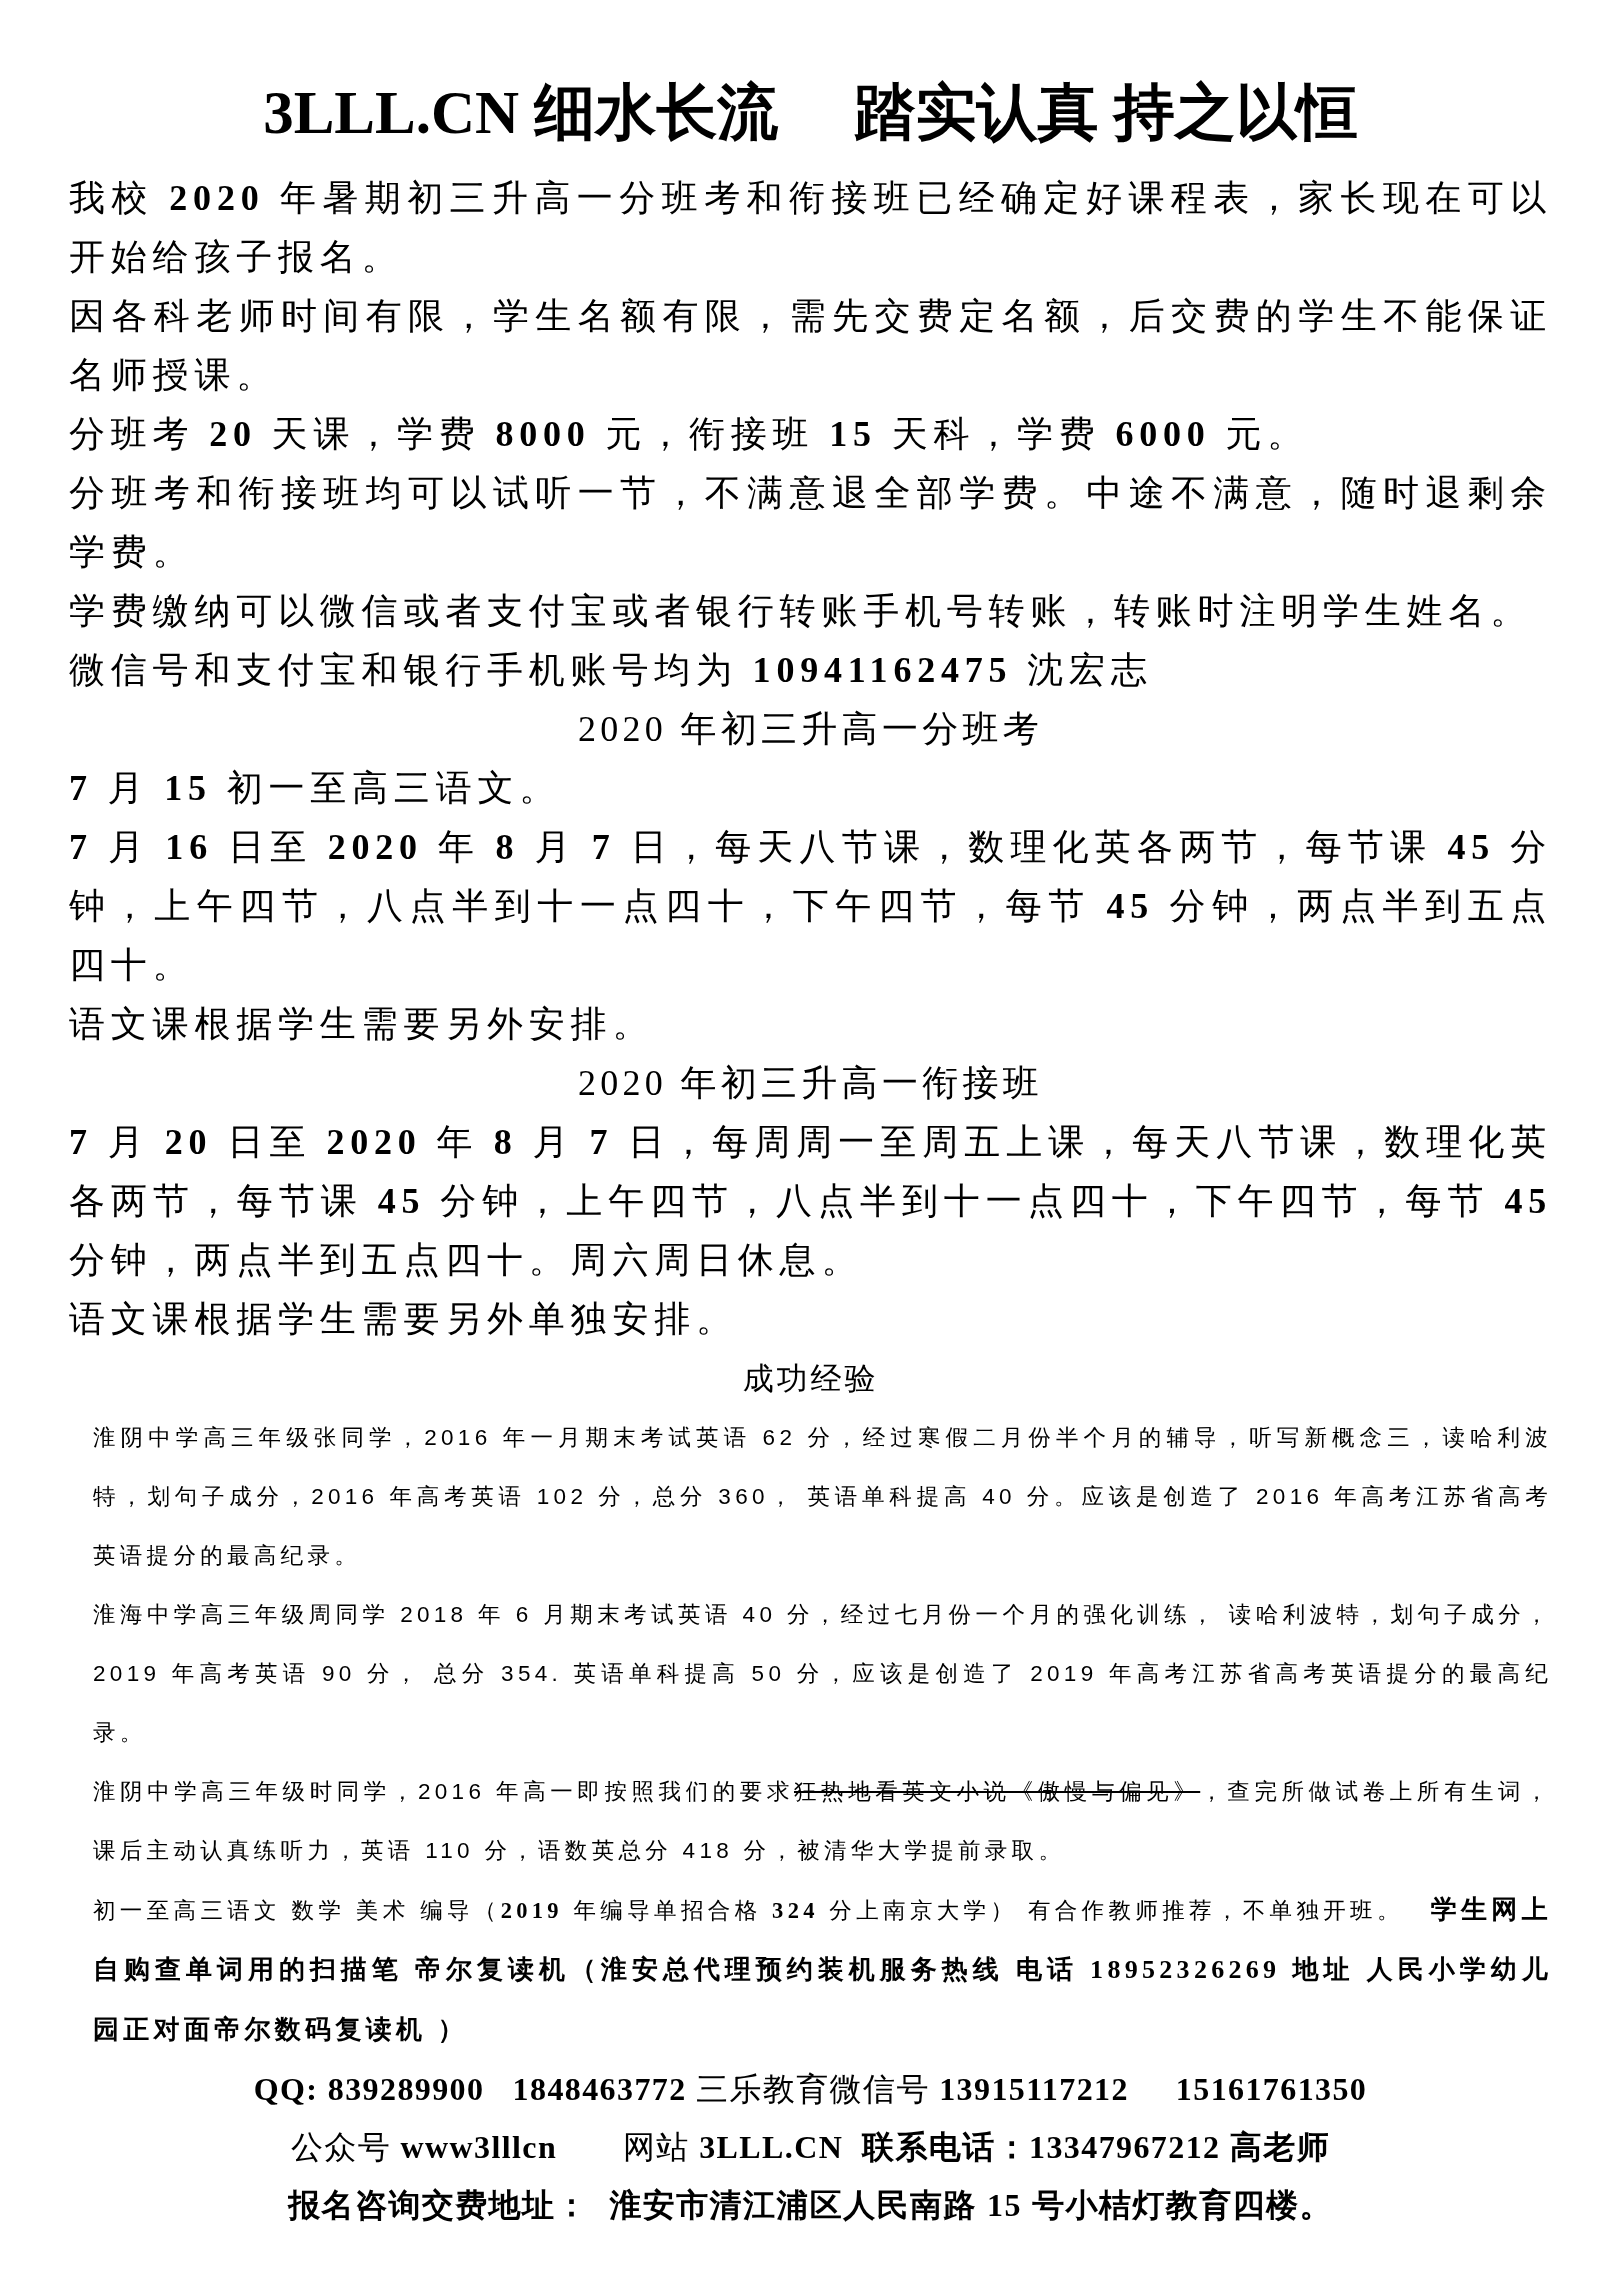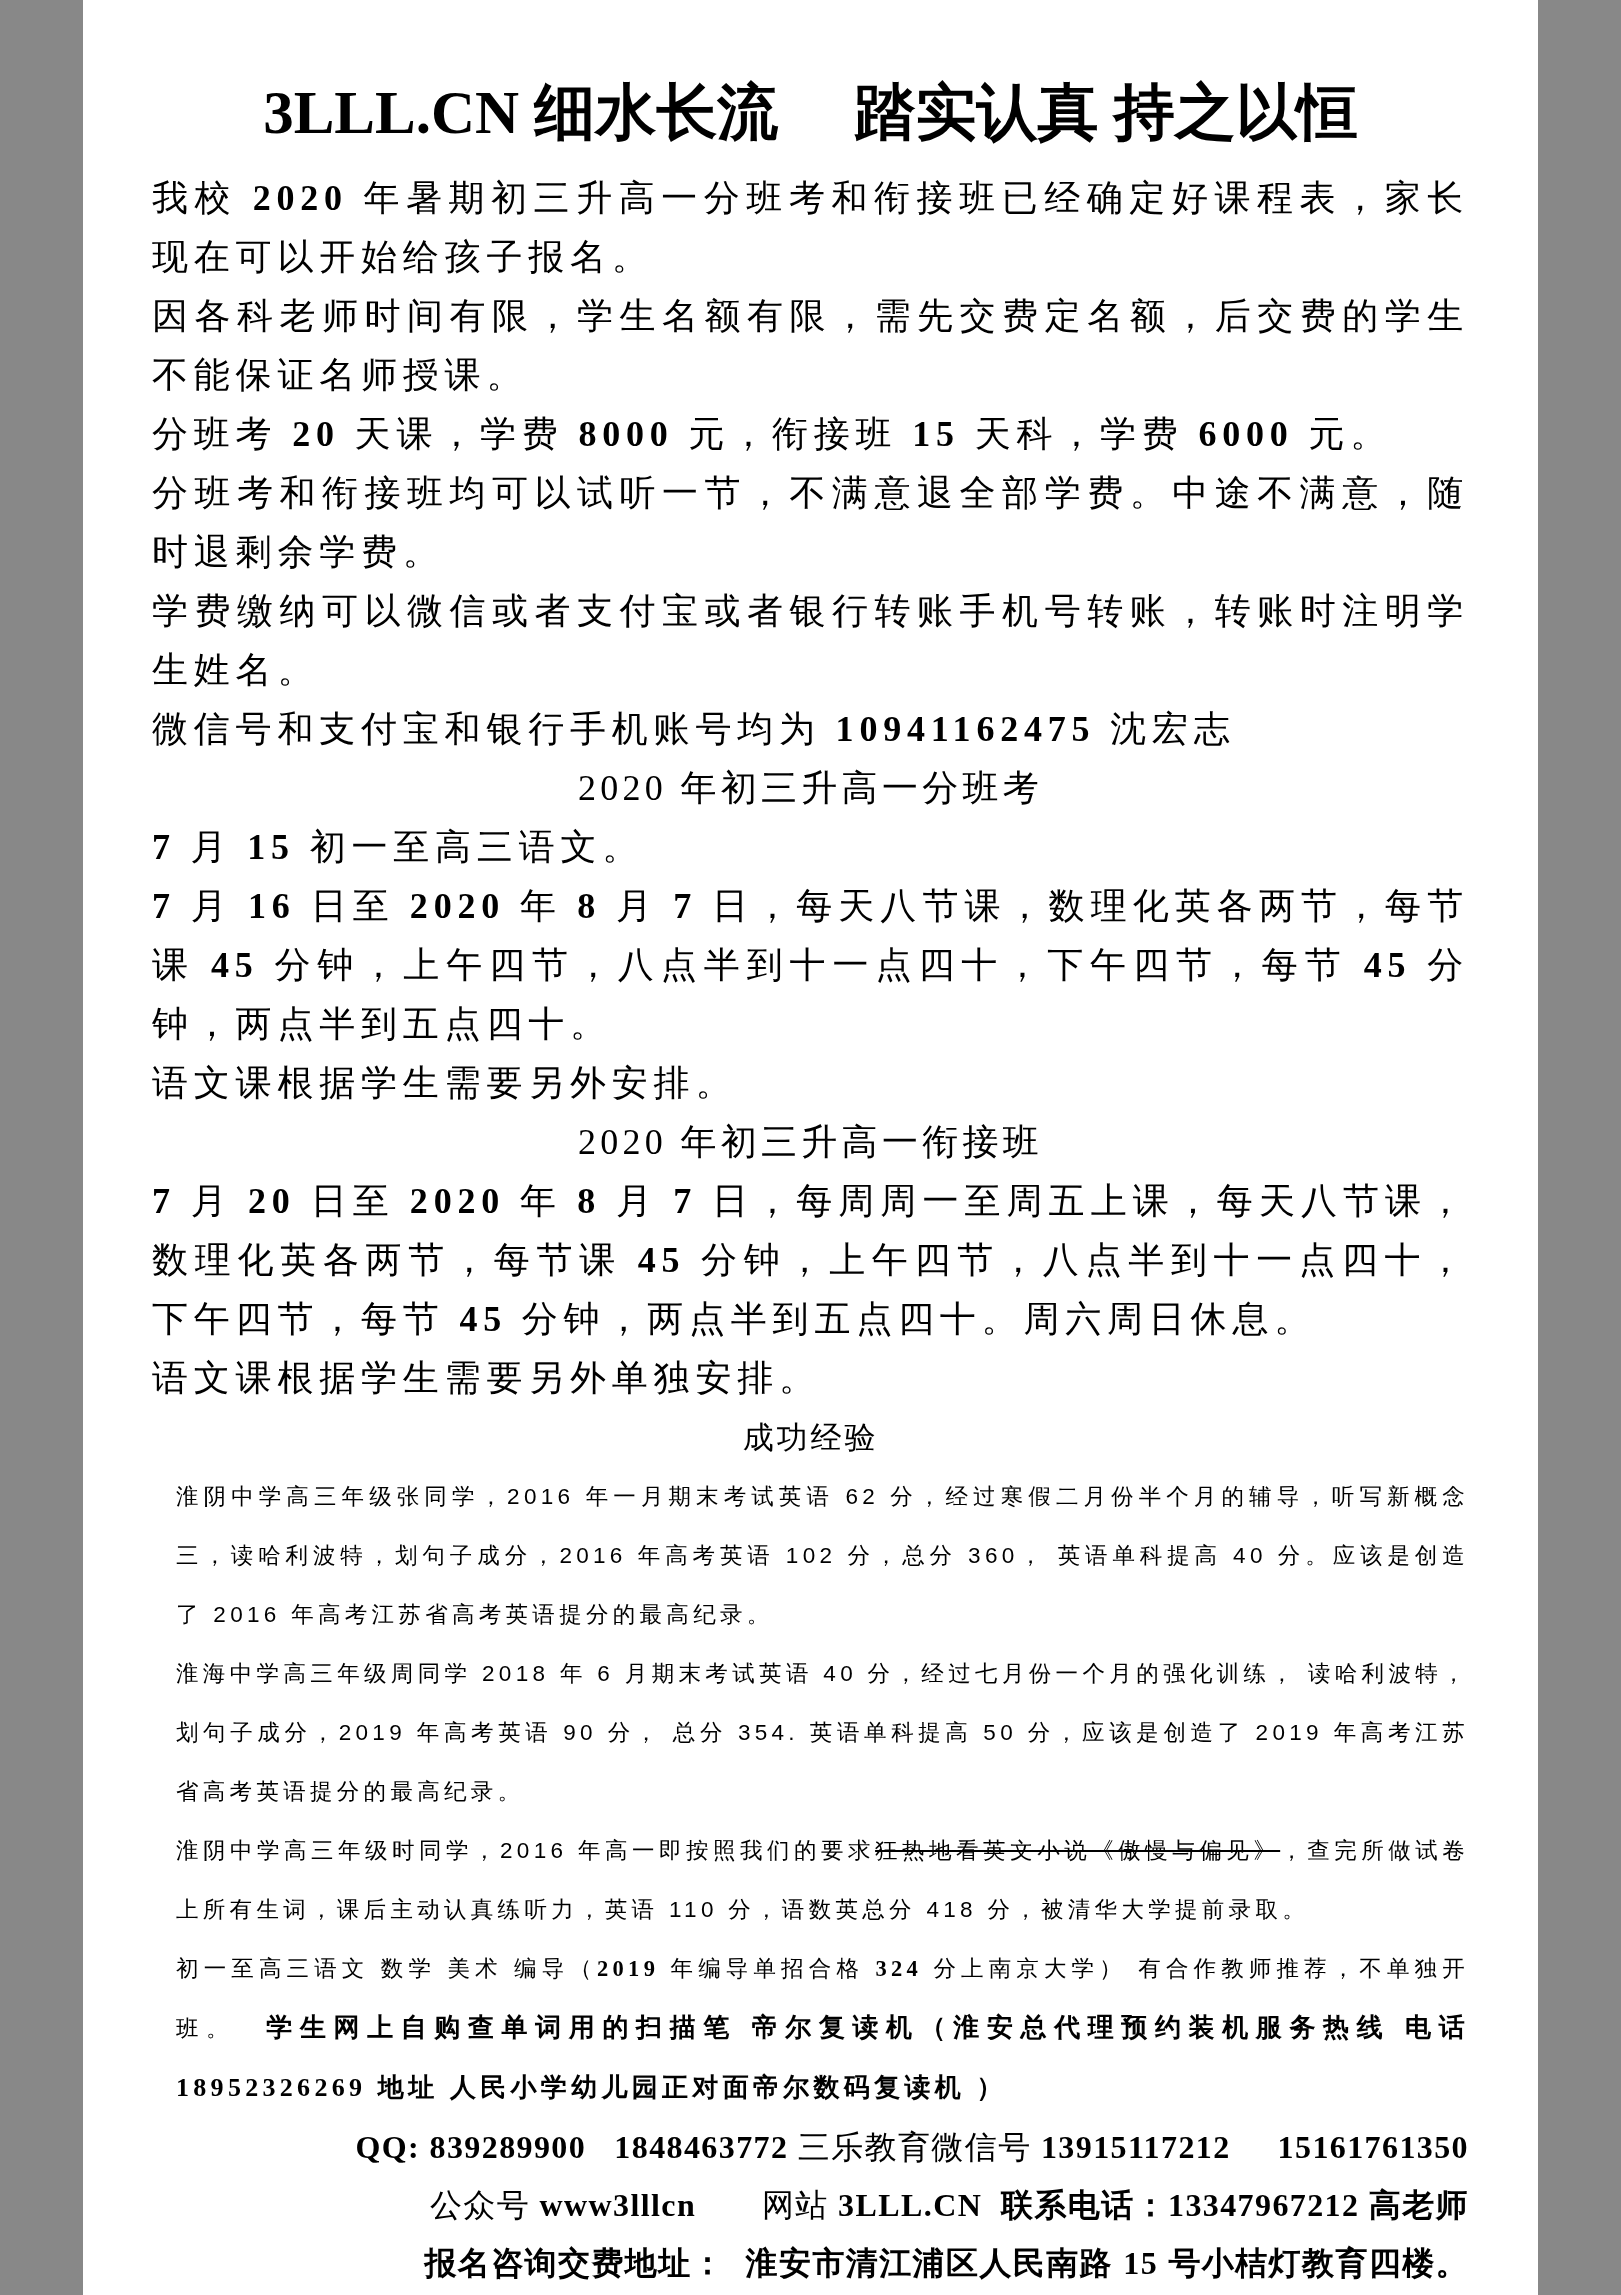--- a/index.html
+++ b/index.html
@@ -1,18 +1,18 @@
 <!DOCTYPE html>
 <html style="font-size:11.6px"><head>
 <meta charset="utf-8">
 <style>
   html, body { margin: 0; padding: 0; background: #888; }
   .page {
     position: relative;
-    width: 1455px;
+    width: 1621px;
     height: 2295px;
     margin: 0 auto;
     background: #ffffff;
     color: #000000;
     box-sizing: border-box;
     padding: 70px 69px 0 69px;
     overflow: hidden;
     font-family: "Liberation Serif", "DejaVu Serif", serif;
   }
   .doc-title {
@@ -53,21 +53,21 @@
     line-height: 59px;
     letter-spacing: 4.3px;
     text-align: justify;
     margin-left: 24px;
   }
   .p-contact {
     font-family: "Liberation Serif", "DejaVu Serif", serif;
     font-size: 32px;
     line-height: 58px;
     letter-spacing: 1.4px;
-    text-align: right;
+    text-align: center;
   }
   .seg-big {
     font-family: "Liberation Sans", "DejaVu Sans", sans-serif;
     font-weight: 700;
     font-size: 26px;
   }
   .seg-hb {
     font-family: "Liberation Sans", "DejaVu Sans", sans-serif;
     font-weight: 700;
   }

